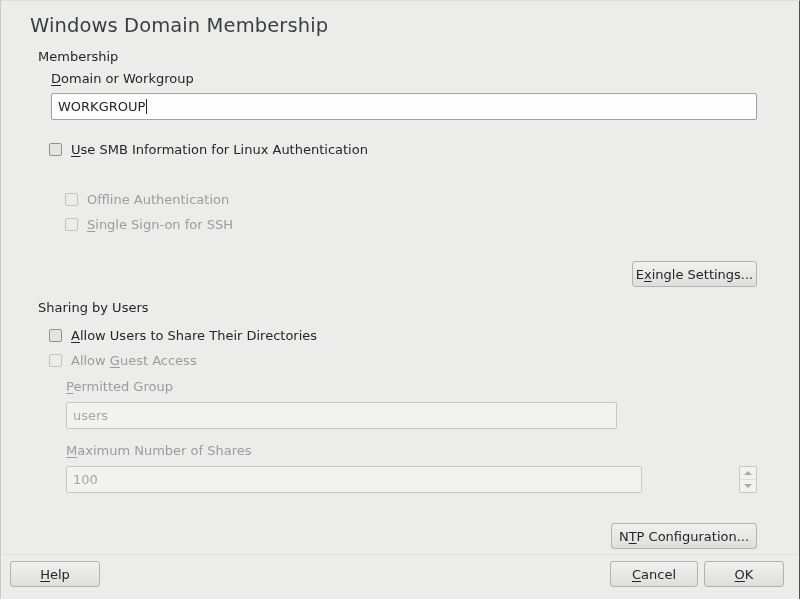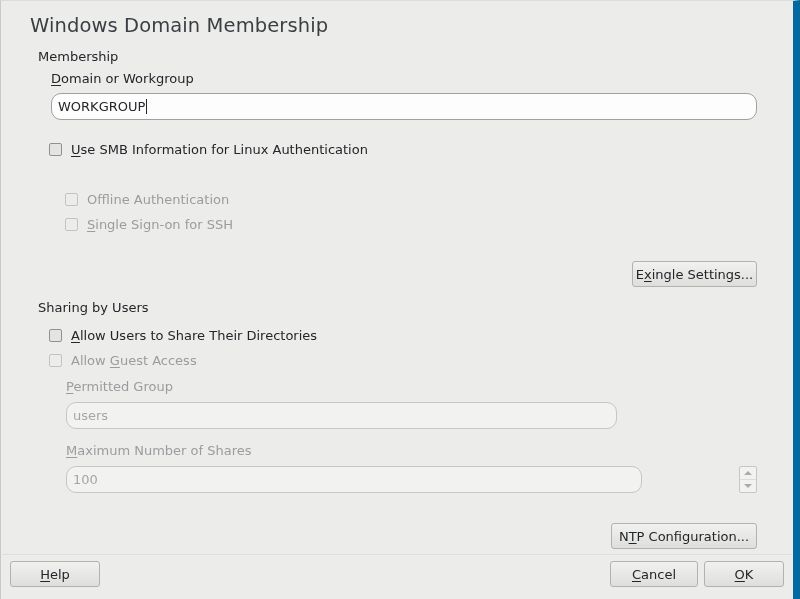--- a/index.html
+++ b/index.html
@@ -12,21 +12,21 @@
     font-family: "DejaVu Sans", sans-serif;
     font-size: 13px;
     color: #232629;
     overflow: hidden;
     position: relative;
   }
   #window {
     position: absolute;
     inset: 0;
     border-left: 1px solid #c9c9c6;
-    border-right: 7px solid #0369a1;
+    border-right: 1px solid #0369a1;
     border-top: 1px solid #dcdcda;
     background: #ececeb;
   }
 
   
   .dlg-title {
     position: absolute;
     left: 29px; top: 13px;
     font-size: 19.5px;
     color: #3b3f42;
@@ -49,21 +49,21 @@
   }
   .fld-label.disabled { color: #9a9c9e; }
   u { text-decoration: underline; text-underline-offset: 2px; }
 
   
   .lineedit {
     position: absolute;
     height: 27px;
     background: #fdfdfd;
     border: 1px solid #9fa0a1;
-    border-radius: 10px;
+    border-radius: 2px;
     display: flex;
     align-items: center;
     padding: 0 6px;
     font-size: 13px;
     color: #232629;
     white-space: nowrap;
   }
   .lineedit.disabled {
     background: #f2f2f0;
     border-color: #c6c7c5;

